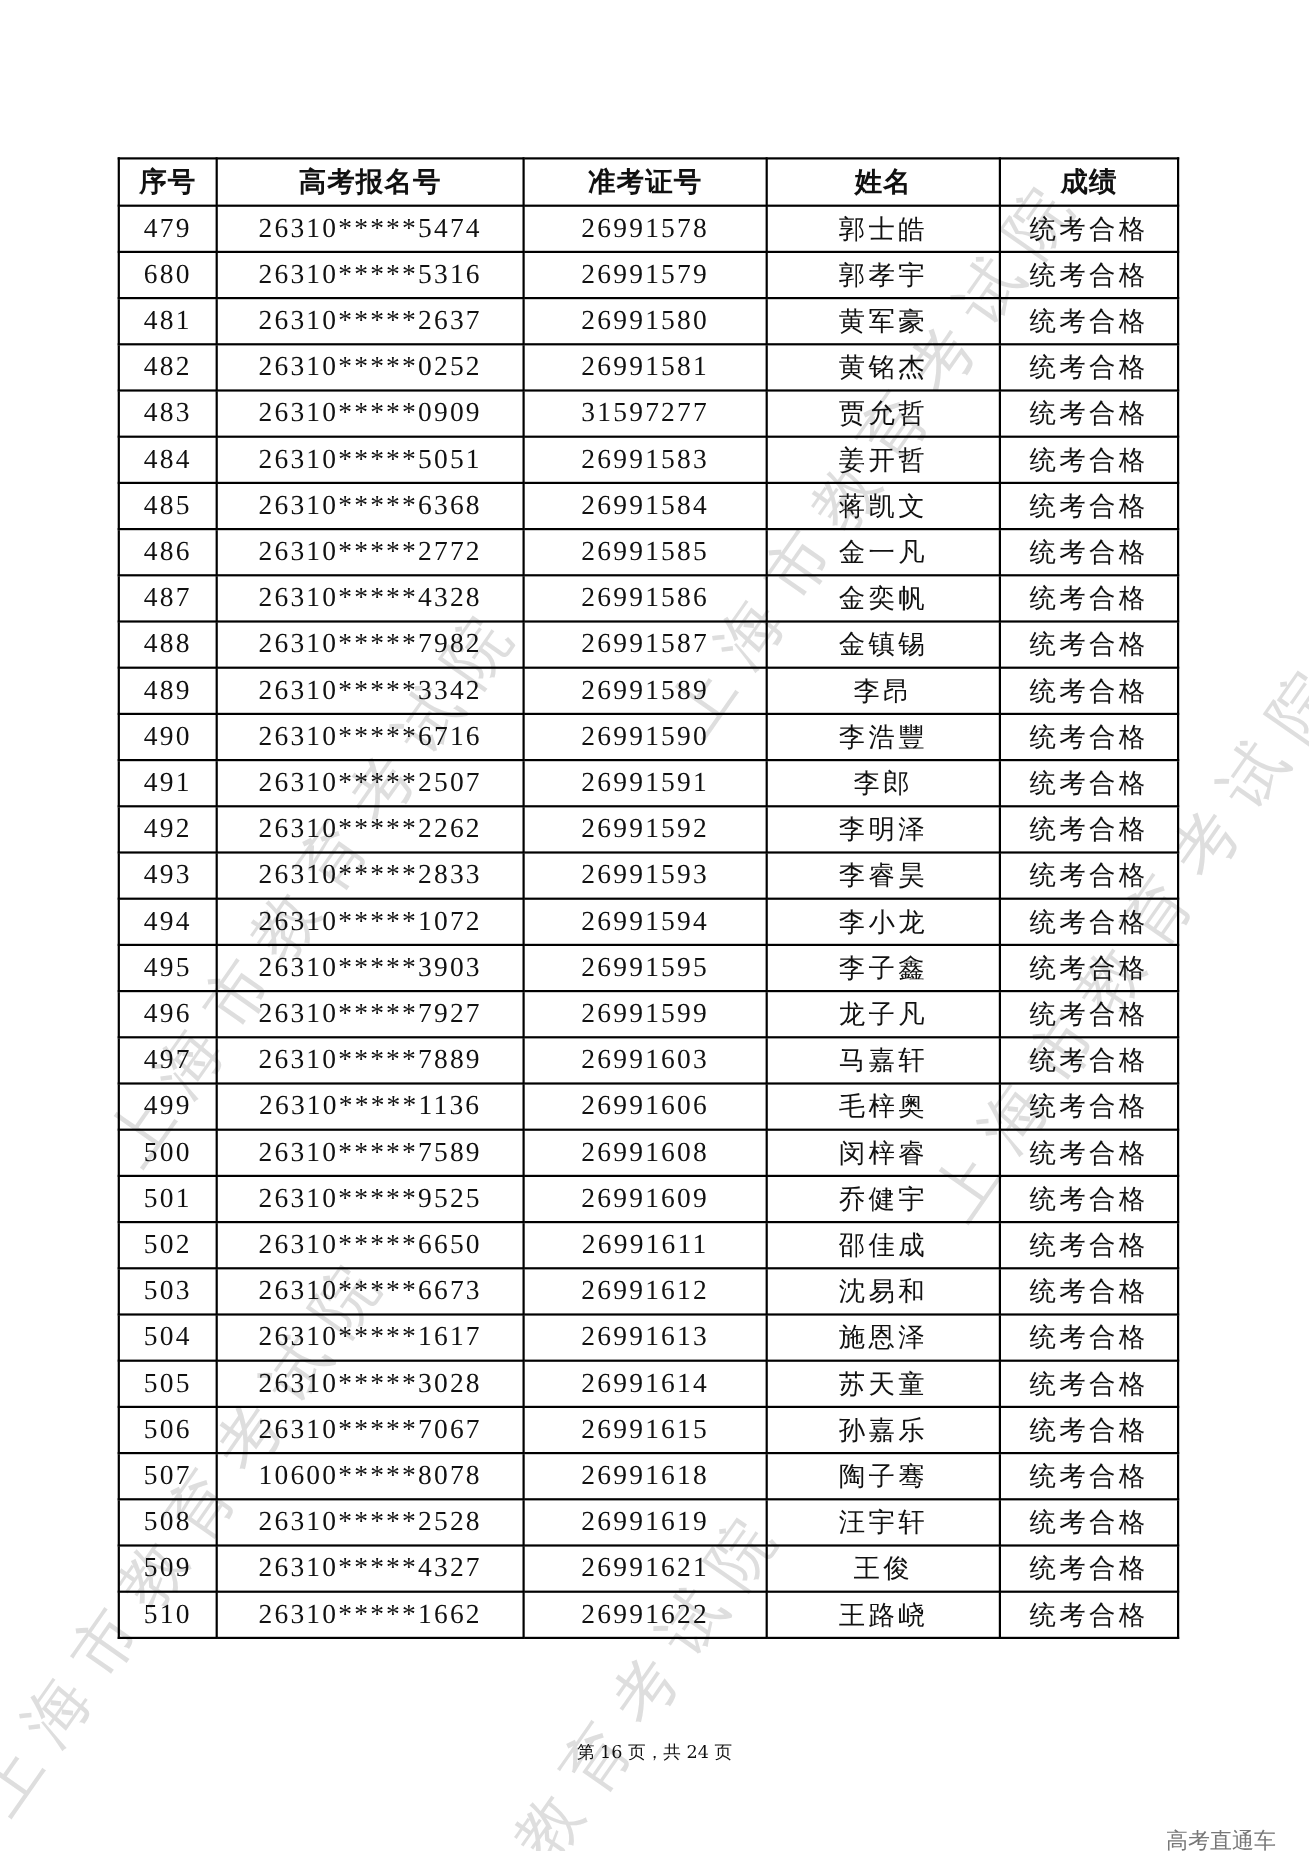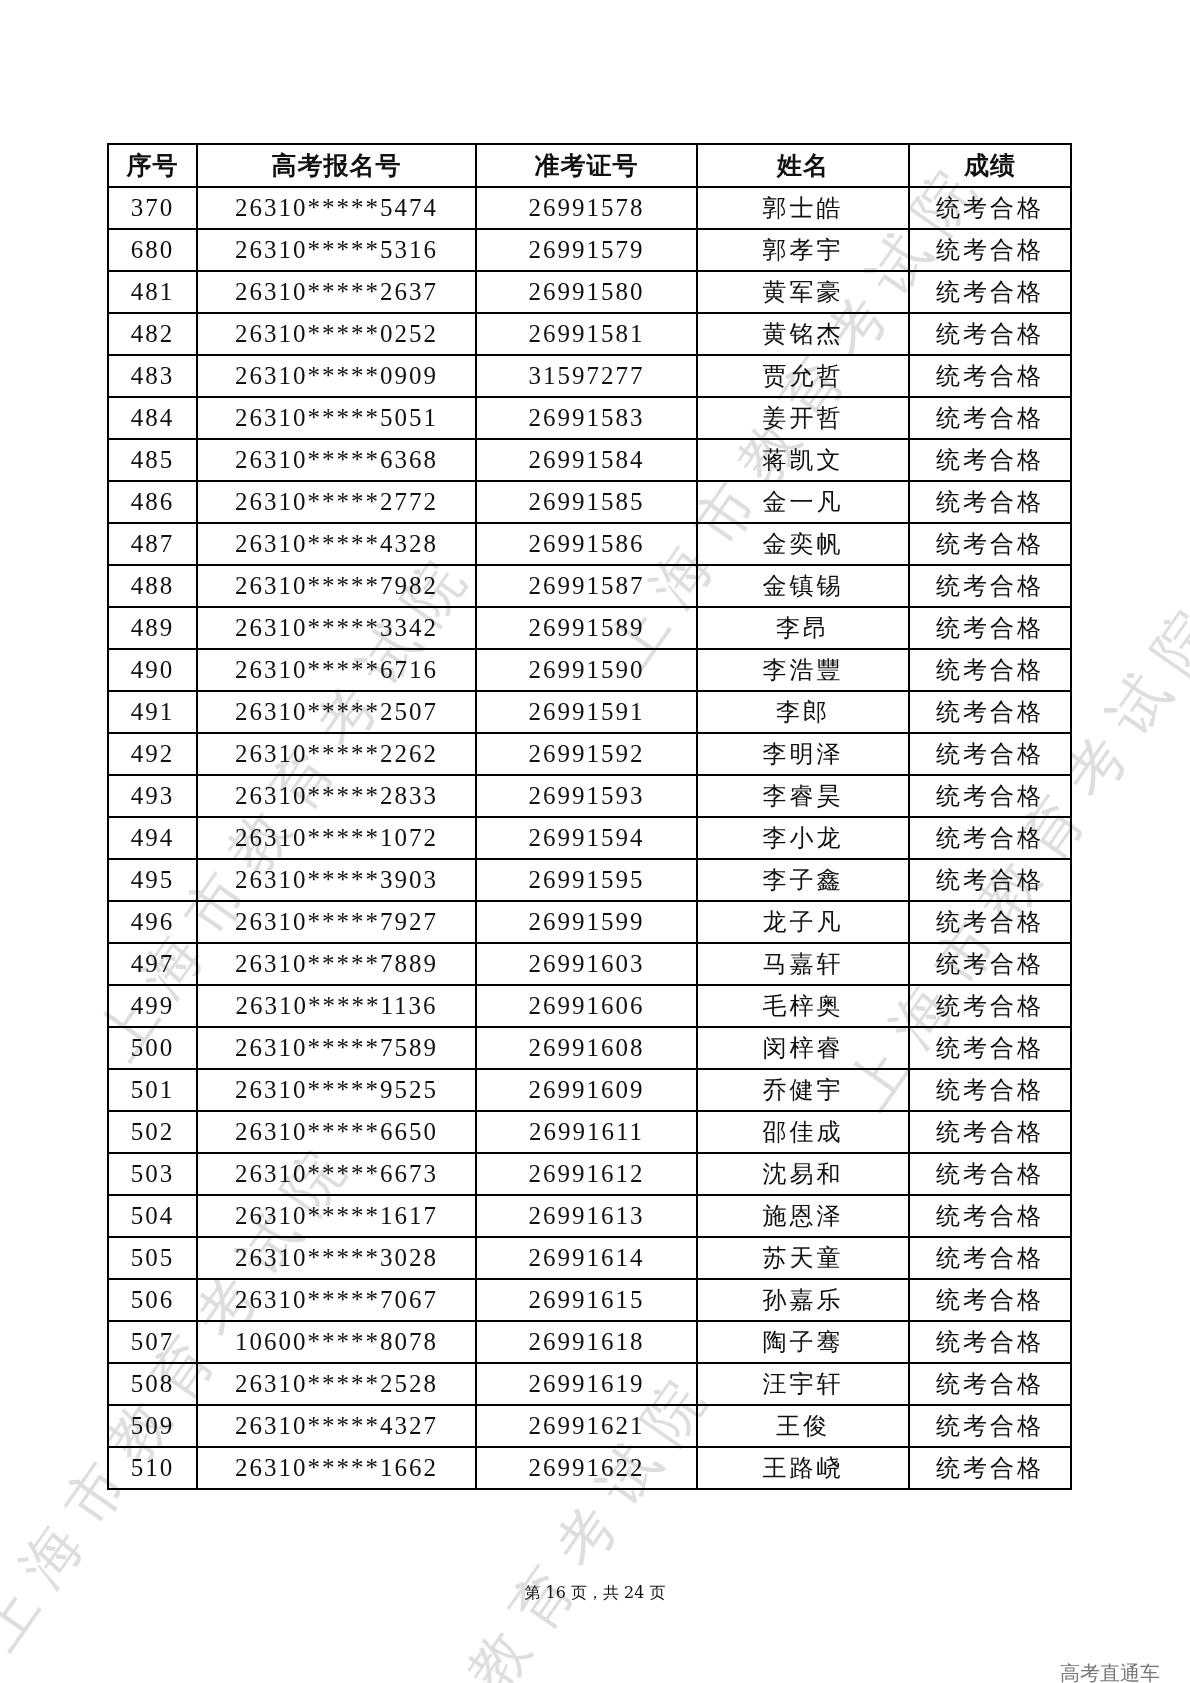--- a/index.html
+++ b/index.html
@@ -96,21 +96,21 @@
     <tr>
       <th>序号</th>
       <th>高考报名号</th>
       <th>准考证号</th>
       <th>姓名</th>
       <th>成绩</th>
     </tr>
   </thead>
   <tbody id="table-body">
       <tr>
-        <td>370</td>
+        <td>479</td>
         <td>26310*****5474</td>
         <td>26991578</td>
         <td class="cn">郭士皓</td>
         <td class="cn">统考合格</td>
       </tr>
       <tr>
         <td>680</td>
         <td>26310*****5316</td>
         <td>26991579</td>
         <td class="cn">郭孝宇</td>

